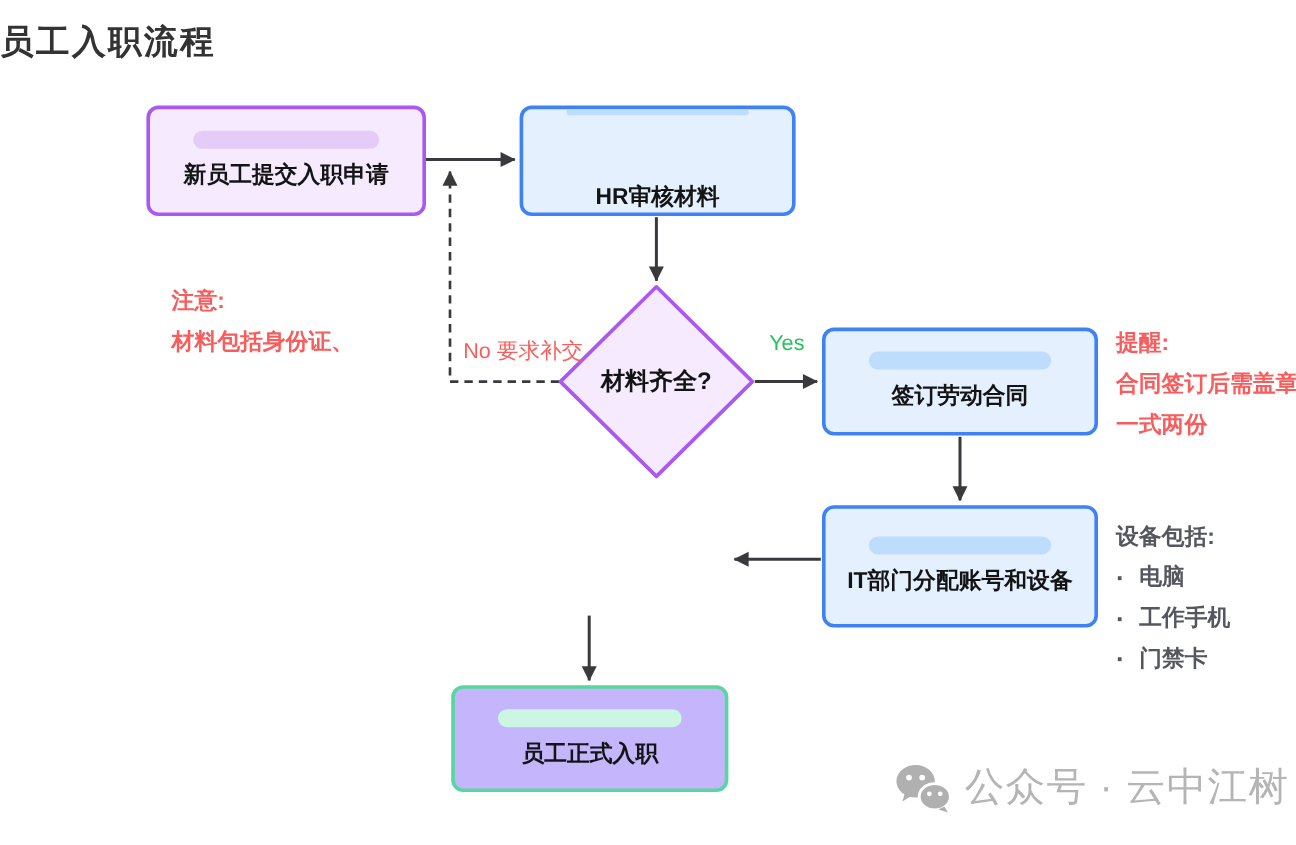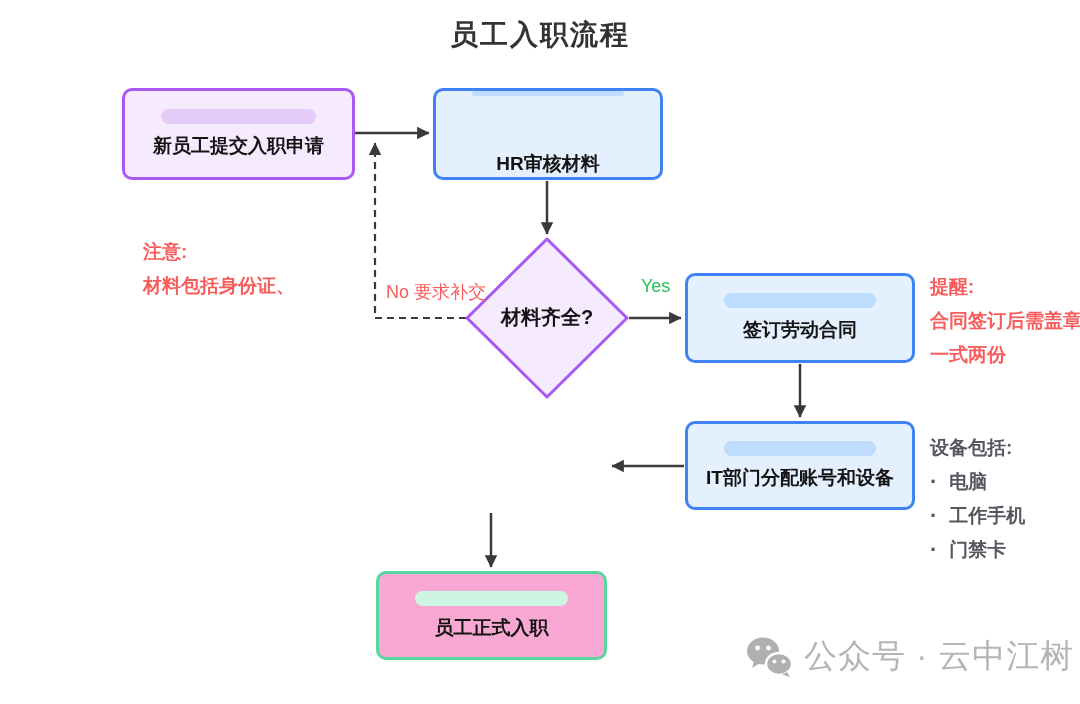--- a/index.html
+++ b/index.html
@@ -1,38 +1,38 @@
 <!DOCTYPE html>
 <html><head>
 <meta charset="utf-8">
 <style>
   html,body{margin:0;padding:0;background:#fff;}
   #canvas{
     position:relative;width:1080px;height:704px;background:#ffffff;
     font-family:"Liberation Sans","DejaVu Sans",sans-serif;overflow:hidden;
   }
   .title{
-    position:absolute;top:16px;left:0;width:1080px;text-align:center;
+    position:absolute;top:16px;left:0;width:1080px;text-align:left;
     font-size:28px;font-weight:700;color:#333;letter-spacing:2px;
   }
   svg.layer{position:absolute;left:0;top:0;}
   .node{
     position:absolute;box-sizing:border-box;border-radius:10px;
     display:flex;flex-direction:column;align-items:center;justify-content:center;
     border:3px solid transparent;
   }
   .pill{height:15px;border-radius:9px;width:68%;margin-bottom:9px;}
   .node-label{font-size:19px;font-weight:700;color:#141414;white-space:nowrap;}
   .purple{background:#f5eafe;border-color:#a958f1;}
   .purple .pill{background:#e5cbf7;}
   .blue{background:#e4f0fe;border-color:#3f82f6;}
   .blue .pill{background:#bedcfb;}
   .pink{background:#fce9f1;border-color:#f2569b;}
   .pink .pill{background:#f9c2d9;}
-  .green{background:#f9a8d4;border-color:#57d79e;align-items:center;}
+  .green{background:#c4b5fd;border-color:#57d79e;align-items:center;}
   .green .pill{background:#ccf6e3;}
 
   .diamond-label{
     position:absolute;left:467px;top:304px;width:160px;text-align:center;
     font-size:20px;font-weight:700;color:#141414;
   }
   .edge-label{position:absolute;font-size:18px;font-weight:400;white-space:nowrap;}
   .lbl-yes{left:641px;top:276px;color:#27c05c;}
   .lbl-no{left:386px;top:280px;color:#f85d5d;}
 
@@ -86,21 +86,21 @@
     <div class="node-label">HR审核材料</div>
   </div>
 
   <div class="diamond-label">材料齐全?</div>
 
   <div class="node blue" style="left:685px;top:273px;width:230px;height:90px;">
     <div class="pill"></div>
     <div class="node-label">签订劳动合同</div>
   </div>
 
-  <div class="node blue" style="left:685px;top:421px;width:230px;height:89px;">
+  <div class="node blue" style="left:685px;top:421px;width:230px;height:102px;">
     <div class="pill"></div>
     <div class="node-label">IT部门分配账号和设备</div>
   </div>
 
 
   <div class="node green" style="left:376px;top:571px;width:231px;height:89px;">
     <div class="pill"></div>
     <div class="node-label">员工正式入职</div>
   </div>
 

